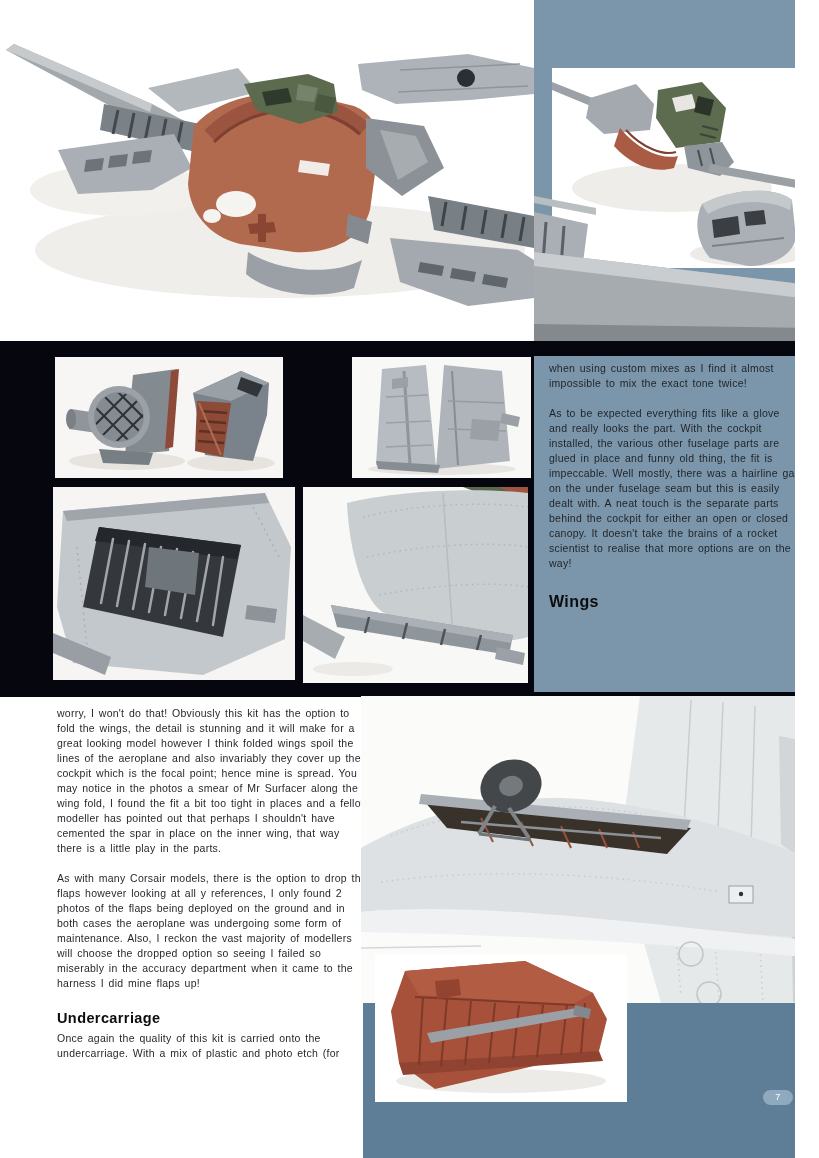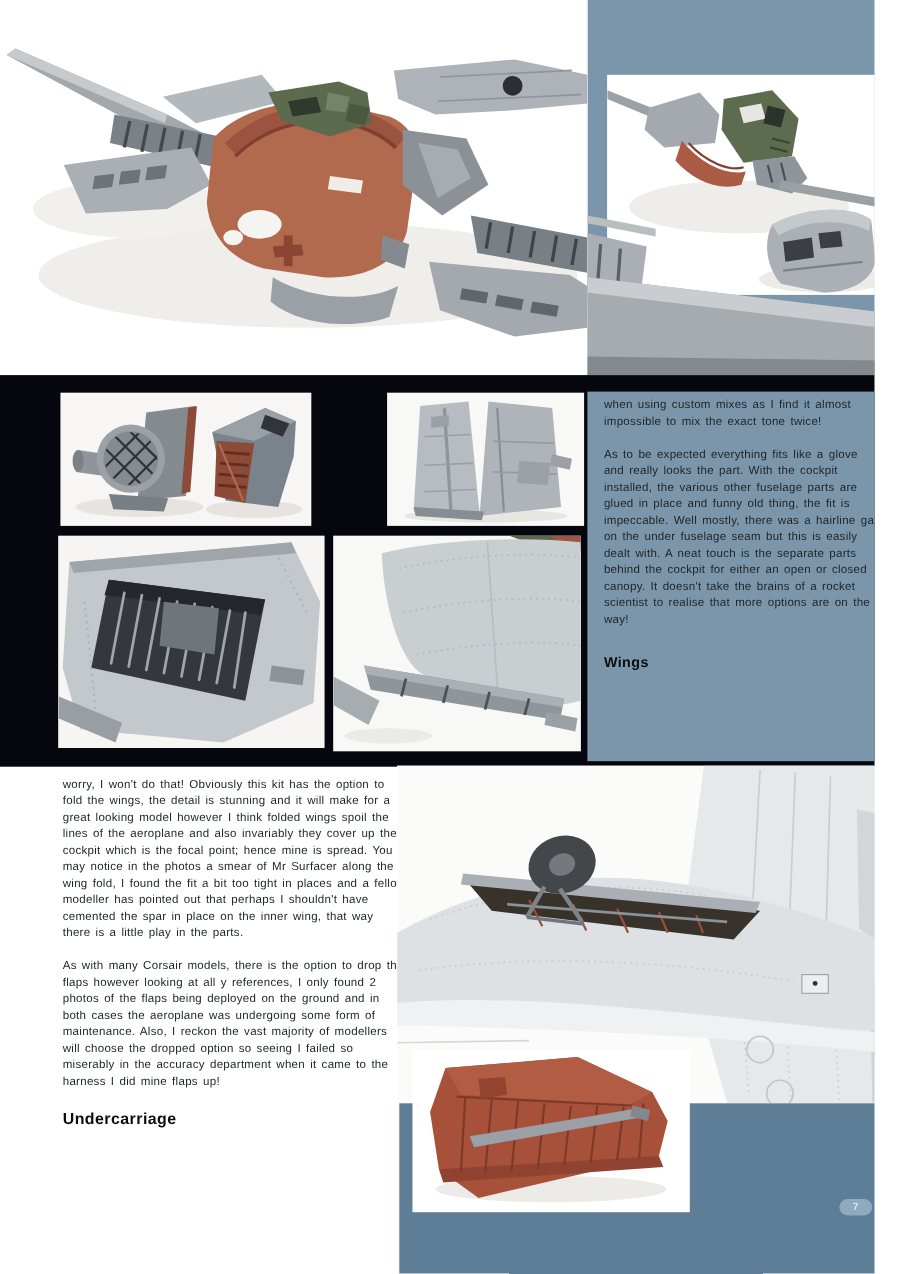--- a/index.html
+++ b/index.html
@@ -23,21 +23,21 @@
   .photo-b{left:352px;top:357px;width:179px;height:121px;}
   .photo-c{left:53px;top:487px;width:242px;height:193px;}
   .photo-d{left:303px;top:487px;width:225px;height:196px;}
   .photo-tail{left:361px;top:696px;width:449px;height:307px;}
   .inset-bottom{left:375px;top:955px;width:252px;height:147px;}
   
   .col{color:var(--body_text,#1F2327);font-size:10.5px;line-height:15px;letter-spacing:0.25px;word-spacing:1.5px;}
   .col p{margin:0 0 15px 0;}
   .col-right{left:549px;top:361px;width:252px;}
   .col-left{left:57px;top:706px;width:312px;}
-  .col h3{color:var(--heading_text,#0B0C0D);font-size:13px;letter-spacing:0.4px;margin:23px 0 5px 0;}
+  .col h3{color:var(--heading_text,#0B0C0D);font-size:16px;letter-spacing:0.4px;margin:23px 0 5px 0;}
   .col-left h3{font-size:14.5px;margin:20px 0 5px 0;}
   
   .pill{
     left:763px;top:1090px;width:30px;height:15px;border-radius:8px;
     background:var(--pill_bg,#8FA9BF);color:var(--pill_text,#FFFFFF);
     font-size:9px;line-height:15px;text-align:center;letter-spacing:0.5px;
   }
 </style>
 </head>
 <body>
@@ -270,20 +270,21 @@
       <polygon points="0,128 42,150 32,172 0,154" fill="#a6acb0"></polygon>
       <polygon points="194,160 222,166 220,178 192,172" fill="#9aa0a5"></polygon>
       <ellipse cx="50" cy="182" rx="40" ry="7" fill="#eceae6"></ellipse>
     </svg>
   </div>
 
   <div class="abs col col-left">
     <p>worry, I won't do that!  Obviously this kit has the option to fold the wings, the detail is stunning and it will make for a great looking model however I think folded wings spoil the lines of the aeroplane and also invariably they cover up the cockpit which is the focal point; hence mine is spread.  You may notice in the photos a smear of Mr Surfacer along the wing fold, I found the fit a bit too tight in places and a fellow modeller has pointed out that perhaps I shouldn't have cemented the spar in place on the inner wing, that way there is a little play in the parts.</p>
     <p>As with many Corsair models, there is the option to drop the flaps however looking at all y references, I only found 2 photos of the flaps being deployed on the ground and in both cases the aeroplane was undergoing some form of maintenance.  Also, I reckon the vast majority of modellers will choose the dropped option so seeing I failed so miserably in the accuracy department when it came to the harness I did mine flaps up!</p>
     <h3>Undercarriage</h3>
+    <p>Once again the quality of this kit is carried onto the undercarriage.  With a mix of plastic and photo etch (for</p>
   </div>
 
   <div class="abs photo photo-tail">
     <svg width="449" height="307" viewBox="0 0 449 307">
       <rect width="449" height="307" fill="#fbfbfa"></rect>
 
       <polygon points="279,0 449,0 449,307 300,307 258,160" fill="#e6e9ea"></polygon>
       <polygon points="418,40 449,46 449,170 420,148" fill="#d2d6d8"></polygon>
       <line x1="330" y1="4" x2="322" y2="150" stroke="#c9cdd0" stroke-width="1.5"></line>
       <line x1="362" y1="6" x2="356" y2="160" stroke="#c9cdd0" stroke-width="1.5"></line>

